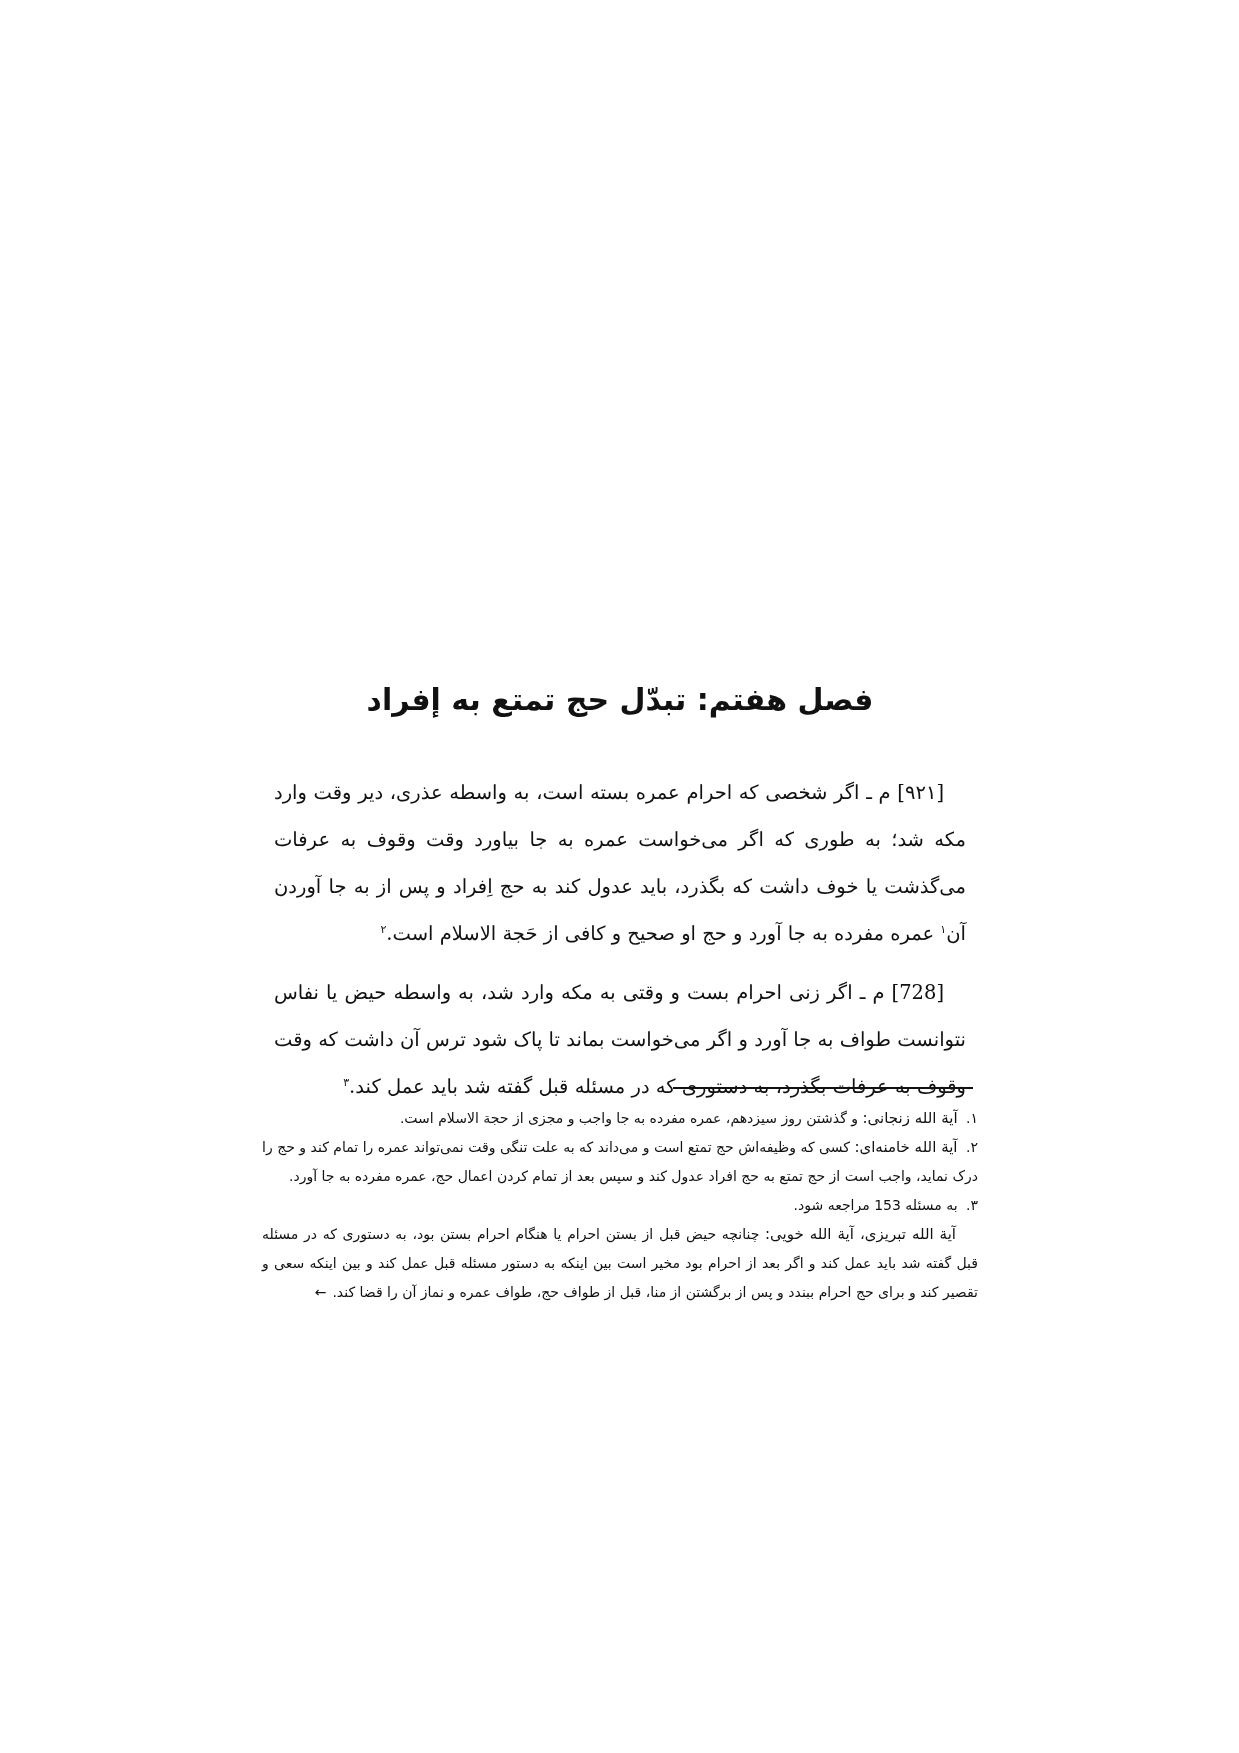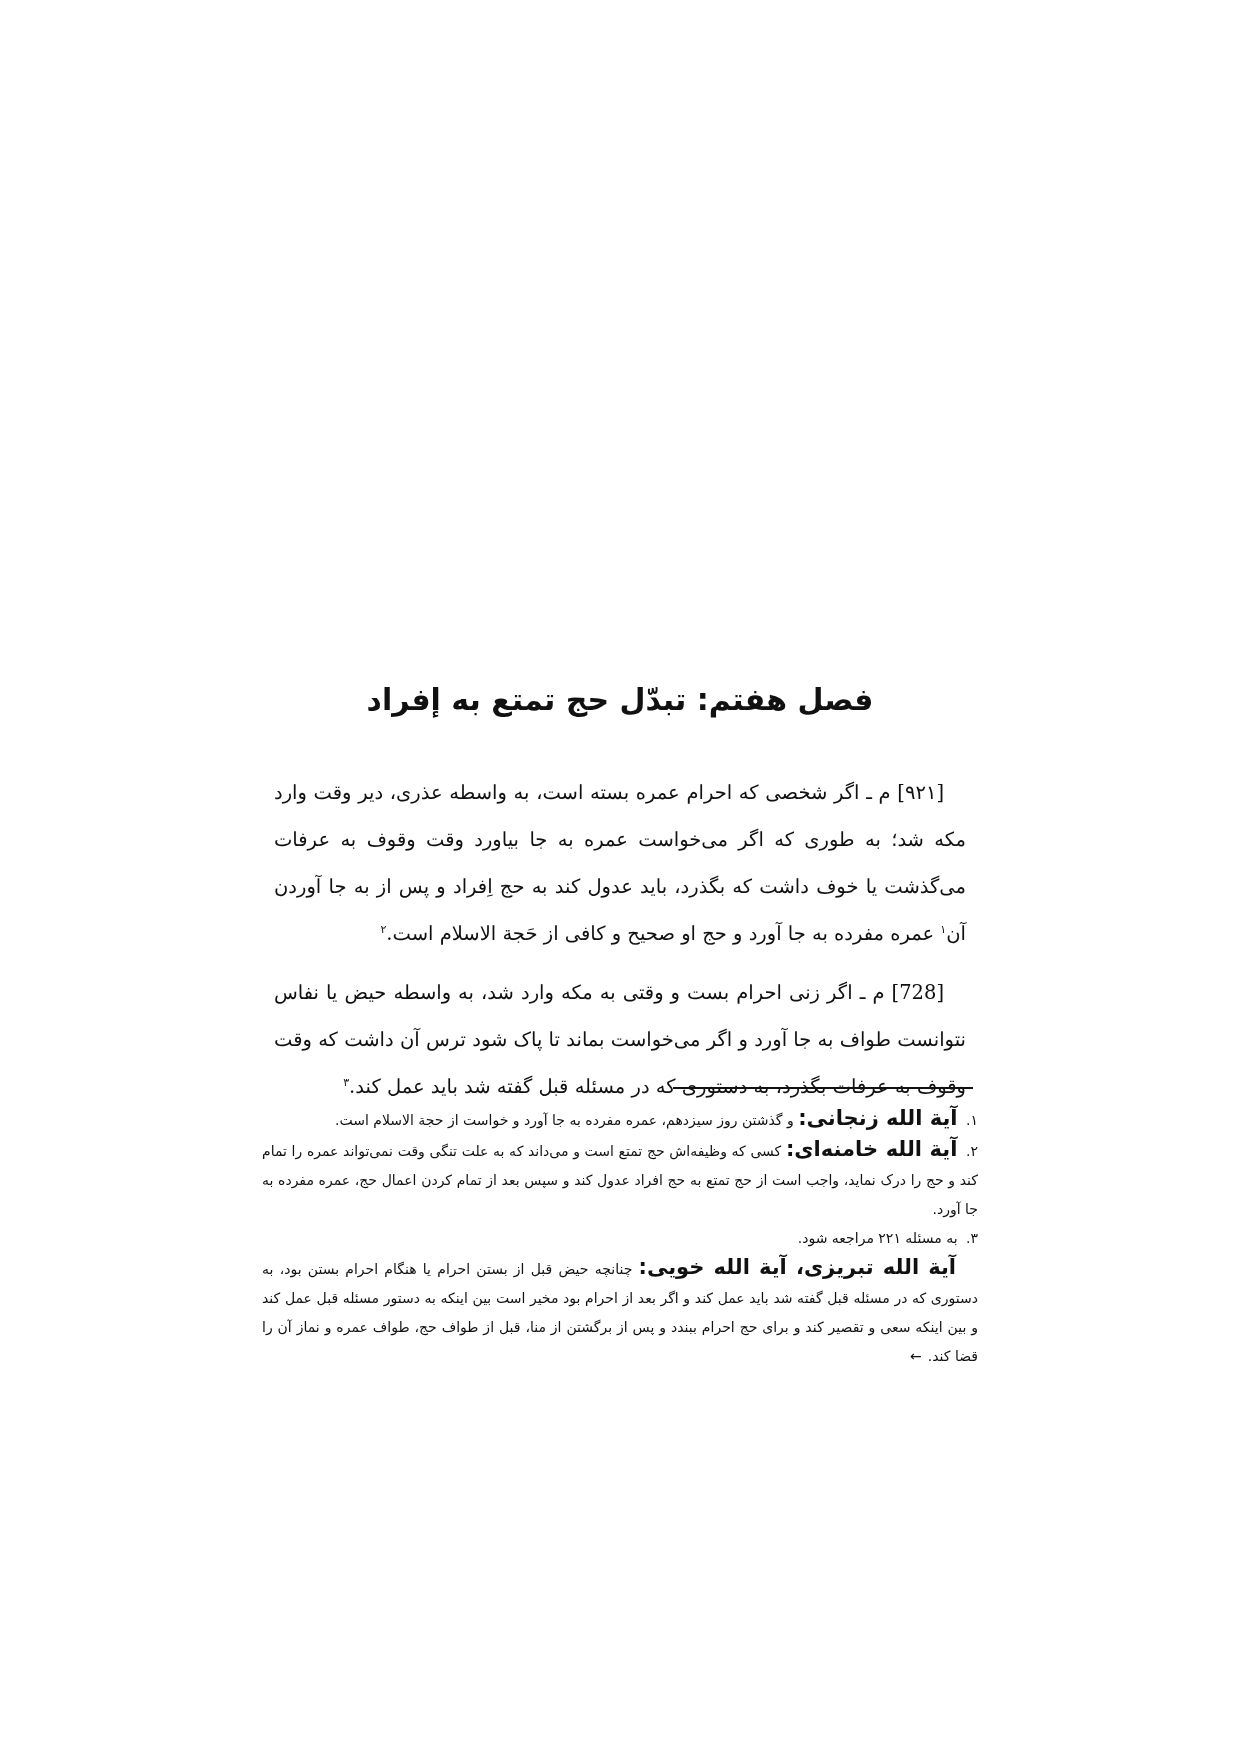--- a/index.html
+++ b/index.html
@@ -75,22 +75,22 @@
     }
     .fn-item {
       margin: 0;
       text-align: justify;
       text-align-last: right;
     }
     .fn-item .num {
       margin-left: 4px;
     }
     .fn-item b {
-      font-weight: bold;
-      font-size: 21px;
+      font-weight: normal;
+      font-size: 15px;
     }
     .fn-indent {
       text-indent: 22px;
     }
     .arrow {
       margin-right: 6px;
     }
   </style>
 </head>
 <body>
@@ -100,19 +100,19 @@
   <h1 class="title">فصل هفتم: تبدّل حج تمتع به إفراد</h1>
 
   <div class="body-text">
     <p class="para"><span>[۹۲۱] م ـ</span> <span>اگر شخصی که احرام عمره بسته است، به واسطه عذری، دیر وقت وارد مکه شد؛ به طوری که اگر می‌خواست عمره به جا بیاورد وقت وقوف به عرفات می‌گذشت یا خوف داشت که بگذرد، باید عدول کند به حج اِفراد و پس از به جا آوردن آن</span><sup class="fn">۱</sup> <span>عمره مفرده به جا آورد و حج او صحیح و کافی از حَجة الاسلام است.</span><sup class="fn">۲</sup></p>
     <p class="para"><span>[728] م ـ</span> <span>اگر زنی احرام بست و وقتی به مکه وارد شد، به واسطه حیض یا نفاس نتوانست طواف به جا آورد و اگر می‌خواست بماند تا پاک شود ترس آن داشت که وقت وقوف به عرفات بگذرد، به دستوری که در مسئله قبل گفته شد باید عمل کند.</span><sup class="fn">۳</sup></p>
   </div>
 
   <div class="rule"></div>
 
   <div class="footnotes">
-    <p class="fn-item"><span class="num">۱.</span> <b>آیة الله زنجانی:</b> <span>و گذشتن روز سیزدهم، عمره مفرده به جا آورد و خواست از حجة الاسلام است.</span></p>
+    <p class="fn-item"><span class="num">۱.</span> <b>آیة الله زنجانی:</b> <span>و گذشتن روز سیزدهم، عمره مفرده به جا واجب و مجزی از حجة الاسلام است.</span></p>
     <p class="fn-item"><span class="num">۲.</span> <b>آیة الله خامنه‌ای:</b> <span>کسی که وظیفه‌اش حج تمتع است و می‌داند که به علت تنگی وقت نمی‌تواند عمره را تمام کند و حج را درک نماید، واجب است از حج تمتع به حج افراد عدول کند و سپس بعد از تمام کردن اعمال حج، عمره مفرده به جا آورد.</span></p>
-    <p class="fn-item"><span class="num">۳.</span> <span>به مسئله ۲۲۱ مراجعه شود.</span></p>
+    <p class="fn-item"><span class="num">۳.</span> <span>به مسئله 153 مراجعه شود.</span></p>
     <p class="fn-item fn-indent"><b>آیة الله تبریزی، آیة الله خویی:</b> <span>چنانچه حیض قبل از بستن احرام یا هنگام احرام بستن بود، به دستوری که در مسئله قبل گفته شد باید عمل کند و اگر بعد از احرام بود مخیر است بین اینکه به دستور مسئله قبل عمل کند و بین اینکه سعی و تقصیر کند و برای حج احرام ببندد و پس از برگشتن از منا، قبل از طواف حج، طواف عمره و نماز آن را قضا کند.</span><span class="arrow">←</span></p>
   </div>
 
 </div>
 
 </body></html>

